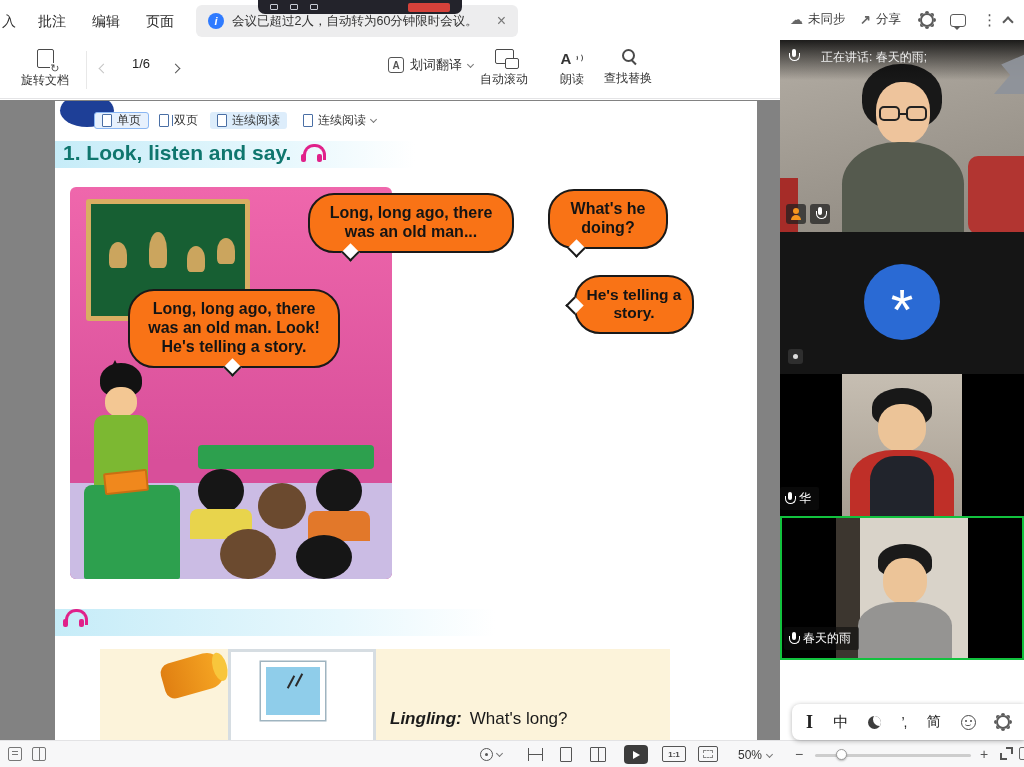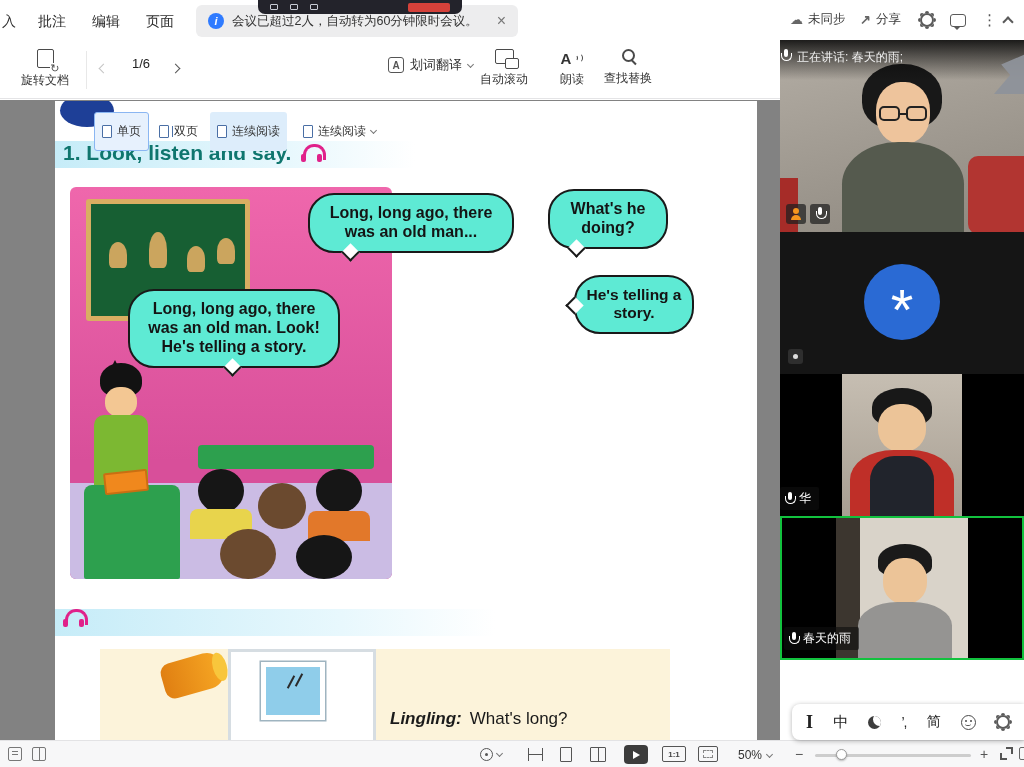--- a/index.html
+++ b/index.html
@@ -36,21 +36,21 @@
 .rotico{width:17px;height:19px;border:1.5px solid #4a4a4a;border-radius:2px;position:relative}
 .rotico::after{content:"↻";position:absolute;right:-7px;bottom:-7px;font-size:11px;color:#4a4a4a;background:#fff;line-height:1}
 .tb-div{position:absolute;left:86px;top:11px;width:1px;height:38px;background:#e8e8e8}
 .chv{display:inline-block;width:7px;height:7px;border-right:1.6px solid #555;border-bottom:1.6px solid #555}
 .chv-left{transform:rotate(135deg);border-color:#c4c4c4}
 .chv-right{transform:rotate(-45deg);border-color:#555}
 .chv-down{width:5px;height:5px;transform:rotate(45deg);border-color:#777;margin-top:-2px}
 .pg-prev{position:absolute;left:100px;top:18px;cursor:pointer}
 .pg-next{position:absolute;left:172px;top:18px;cursor:pointer}
 .pg-num{position:absolute;left:114px;top:16px;width:54px;text-align:center;font-size:13px;color:#222;cursor:text}
-.vm{position:absolute;top:72px;height:39px;display:flex;align-items:center;gap:5px;font-size:12px;color:#333;padding:0 7px;border-radius:3px;cursor:pointer}
+.vm{position:absolute;top:72px;height:17px;display:flex;align-items:center;gap:5px;font-size:12px;color:#333;padding:0 7px;border-radius:3px;cursor:pointer}
 .vm-single{left:94px;background:#e7f1fd;border:1px solid #8ab6f2}
 .vm-double{left:152px}
 .vm-cont{left:210px;background:#ddedfb}
 .vm-auto{left:296px}
 .pgico{width:10px;height:13px;border:1.3px solid #4a6fa5;border-radius:1px;background:#fff;flex:0 0 10px}
 .pgico-d{box-shadow:4px 0 0 -1px #fff,5px 0 0 -1px #4a6fa5}
 .tb-trans{position:absolute;left:388px;top:16px;display:flex;align-items:center;gap:6px;font-size:13px;color:#333;cursor:pointer}
 .transico{width:16px;height:16px;border:1.4px solid #555;border-radius:3px;font-size:10px;color:#555;display:flex;align-items:center;justify-content:center;font-weight:bold}
 .tb-shot{left:468px;top:9px;width:72px}
 .shotico{width:19px;height:15px;border:1.5px solid #4a4a4a;border-radius:2px;position:relative;margin-bottom:3px}
@@ -113,21 +113,21 @@
 .bush{position:absolute;left:-18px;bottom:20px;width:134px;height:78px;background:#1f6e2e;border-radius:50%}
 .trunk{position:absolute;left:180px;top:44px;width:46px;height:348px;background:#8a5c34;border-radius:20px 20px 0 0}
 .branch{position:absolute;left:132px;top:58px;width:74px;height:16px;background:#8a5c34;border-radius:8px;transform:rotate(20deg)}
 .leaves1{position:absolute;left:190px;top:-30px;width:120px;height:96px;background:#2f8f3c;border-radius:50%}
 .leaves2{position:absolute;left:146px;top:-34px;width:84px;height:64px;background:#37a045;border-radius:50%}
 .hole{position:absolute;left:194px;top:246px;width:16px;height:22px;background:#53341b;border-radius:50%}
 .bird{position:absolute;width:20px;height:16px;background:#f4cf2e;border-radius:50% 50% 45% 45%;z-index:3}
 .bird::after{content:"";position:absolute;right:-5px;top:6px;width:0;height:0;border:3px solid transparent;border-left:5px solid #ef8b1a}
 .bird1{left:192px;top:60px}.bird2{left:206px;top:44px;width:16px;height:13px}
 
-.bubble{position:absolute;z-index:12;background:#5eead4;border:2px solid #191919;border-radius:26px;padding:9px 10px;text-align:center;font-size:16px;font-weight:bold;color:#141414;line-height:1.18}
+.bubble{position:absolute;z-index:12;background:#f97316;border:2px solid #191919;border-radius:26px;padding:9px 10px;text-align:center;font-size:16px;font-weight:bold;color:#141414;line-height:1.18}
 .b1{left:238px;top:6px;width:206px}
 .b2{left:478px;top:2px;width:120px}
 .b3{left:504px;top:88px;width:120px;font-size:15.5px}
 .b4{left:58px;top:102px;width:212px}
 .tail{position:absolute;width:13px;height:13px;background:#fff;z-index:13}
 .tail-down{border-right:2px solid #191919;border-bottom:2px solid #191919;transform:rotate(45deg)}
 .tail-left{border-left:2px solid #191919;border-bottom:2px solid #191919;transform:rotate(45deg)}
 .b1 .tail{left:34px;bottom:-8px}
 .b2 .tail{left:20px;bottom:-8px}
 .b3 .tail{left:-8px;top:22px}
@@ -168,21 +168,21 @@
 .sb-handle{position:absolute;left:836px;top:8px;width:11px;height:11px;background:#fff;border:1px solid #9a9a9a;border-radius:50%;box-shadow:0 1px 2px rgba(0,0,0,.25);cursor:pointer}
 .sb-plus{position:absolute;left:980px;top:5px;font-size:14px;color:#555;cursor:pointer}
 .expand{position:absolute;left:1000px;top:6px;width:13px;height:13px;cursor:pointer}
 .expand::before{content:"";position:absolute;top:0;right:0;width:5px;height:5px;border-top:2px solid #555;border-right:2px solid #555}
 .expand::after{content:"";position:absolute;bottom:0;left:0;width:5px;height:5px;border-bottom:2px solid #555;border-left:2px solid #555}
 .lastico{position:absolute;left:1019px;top:6px;width:12px;height:13px;border:1.4px solid #666;border-radius:2px;cursor:pointer}
 
 
 .meet{position:absolute;left:780px;top:40px;width:244px;height:620px;background:#000;z-index:50;overflow:hidden}
 .tile{position:absolute;left:0;width:244px;overflow:hidden;cursor:pointer}
-.speakbar{position:absolute;left:0;top:0;width:100%;height:40px;background:linear-gradient(180deg,rgba(8,8,8,.88),rgba(8,8,8,0));z-index:5;display:flex;align-items:flex-start;gap:6px;padding:9px 0 0 0;pointer-events:none}
+.speakbar{position:absolute;left:0;top:0;width:100%;height:40px;background:linear-gradient(180deg,rgba(8,8,8,.88),rgba(8,8,8,0));z-index:5;display:flex;align-items:flex-start;gap:22px;padding:9px 0 0 8px;pointer-events:none}
 .speaktext{font-size:12px;color:#f0f0f0}
 .mic{position:relative;width:11px;height:14px;flex:0 0 11px;display:inline-block}
 .mic::before{content:"";position:absolute;left:3.5px;top:0;width:4px;height:8px;background:#fff;border-radius:2px}
 .mic::after{content:"";position:absolute;left:1px;top:4px;width:9px;height:7px;border:1.3px solid #fff;border-top:none;border-radius:0 0 7px 7px}
 .brandlogo{position:absolute;right:-6px;top:12px;width:36px;height:42px;background:#8e929a;clip-path:polygon(0 100%,45% 55%,20% 30%,100% 0,100% 100%);z-index:6;opacity:.95}
 .t1{top:0;height:192px;background:linear-gradient(165deg,#b3ada4,#8e887f)}
 .chair-r{position:absolute;right:-10px;top:116px;width:66px;height:78px;background:#b23531;border-radius:10px}
 .chair-l{position:absolute;left:0;top:138px;width:18px;height:56px;background:#a62c28}
 .g-hair{position:absolute;left:82px;top:24px;width:80px;height:66px;background:#181818;border-radius:48% 48% 42% 42%}
 .g-face{position:absolute;left:96px;top:42px;width:54px;height:62px;background:#eec49c;border-radius:46%}

